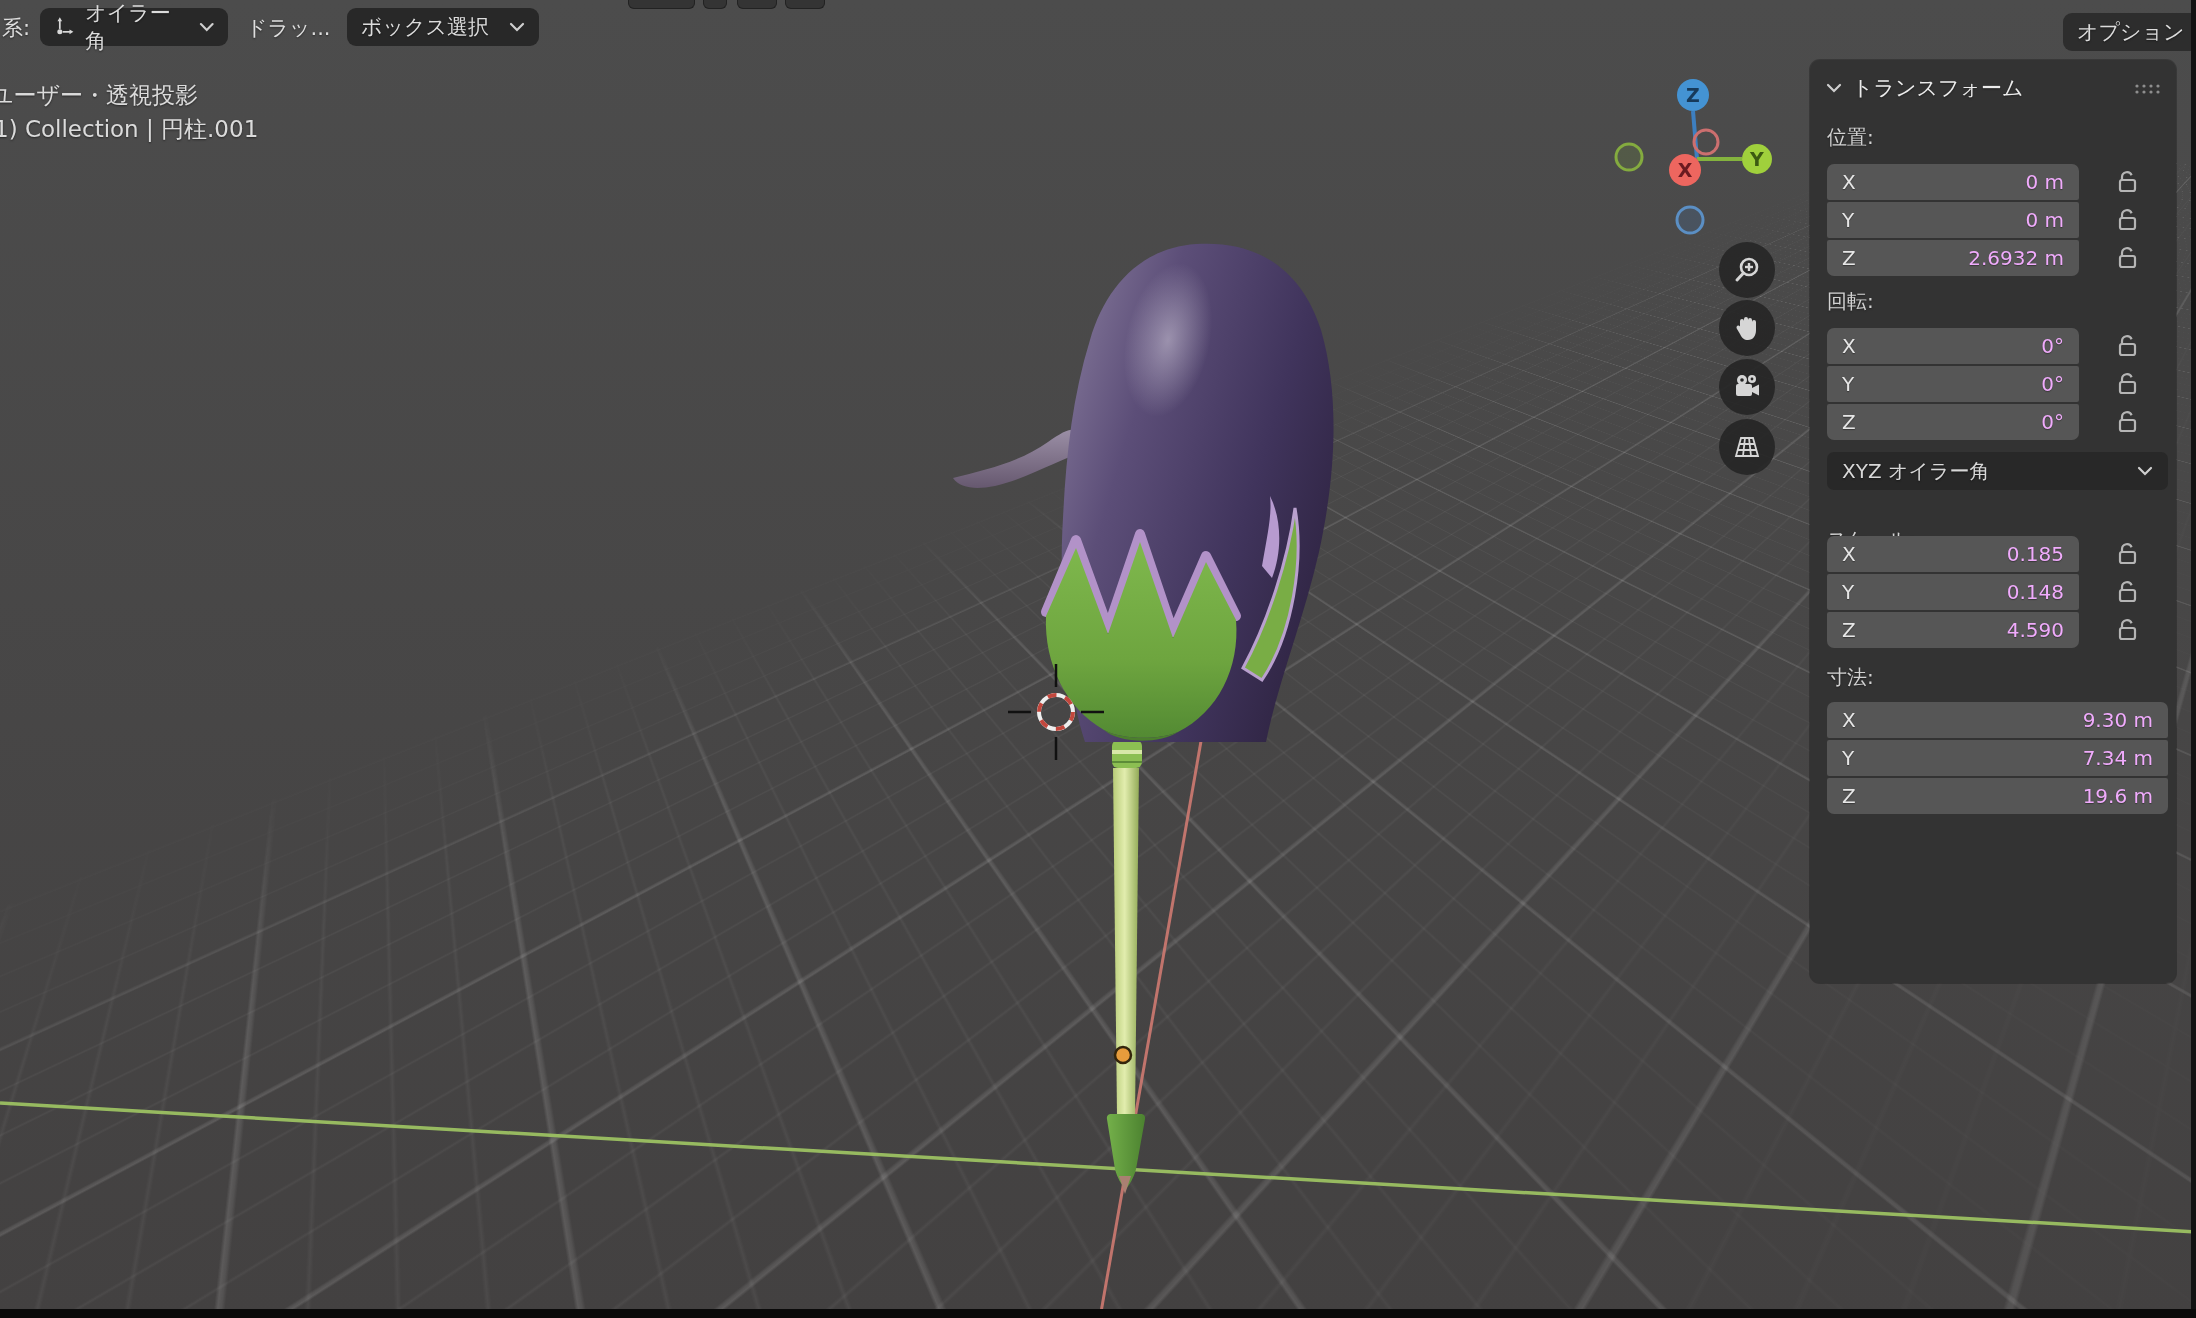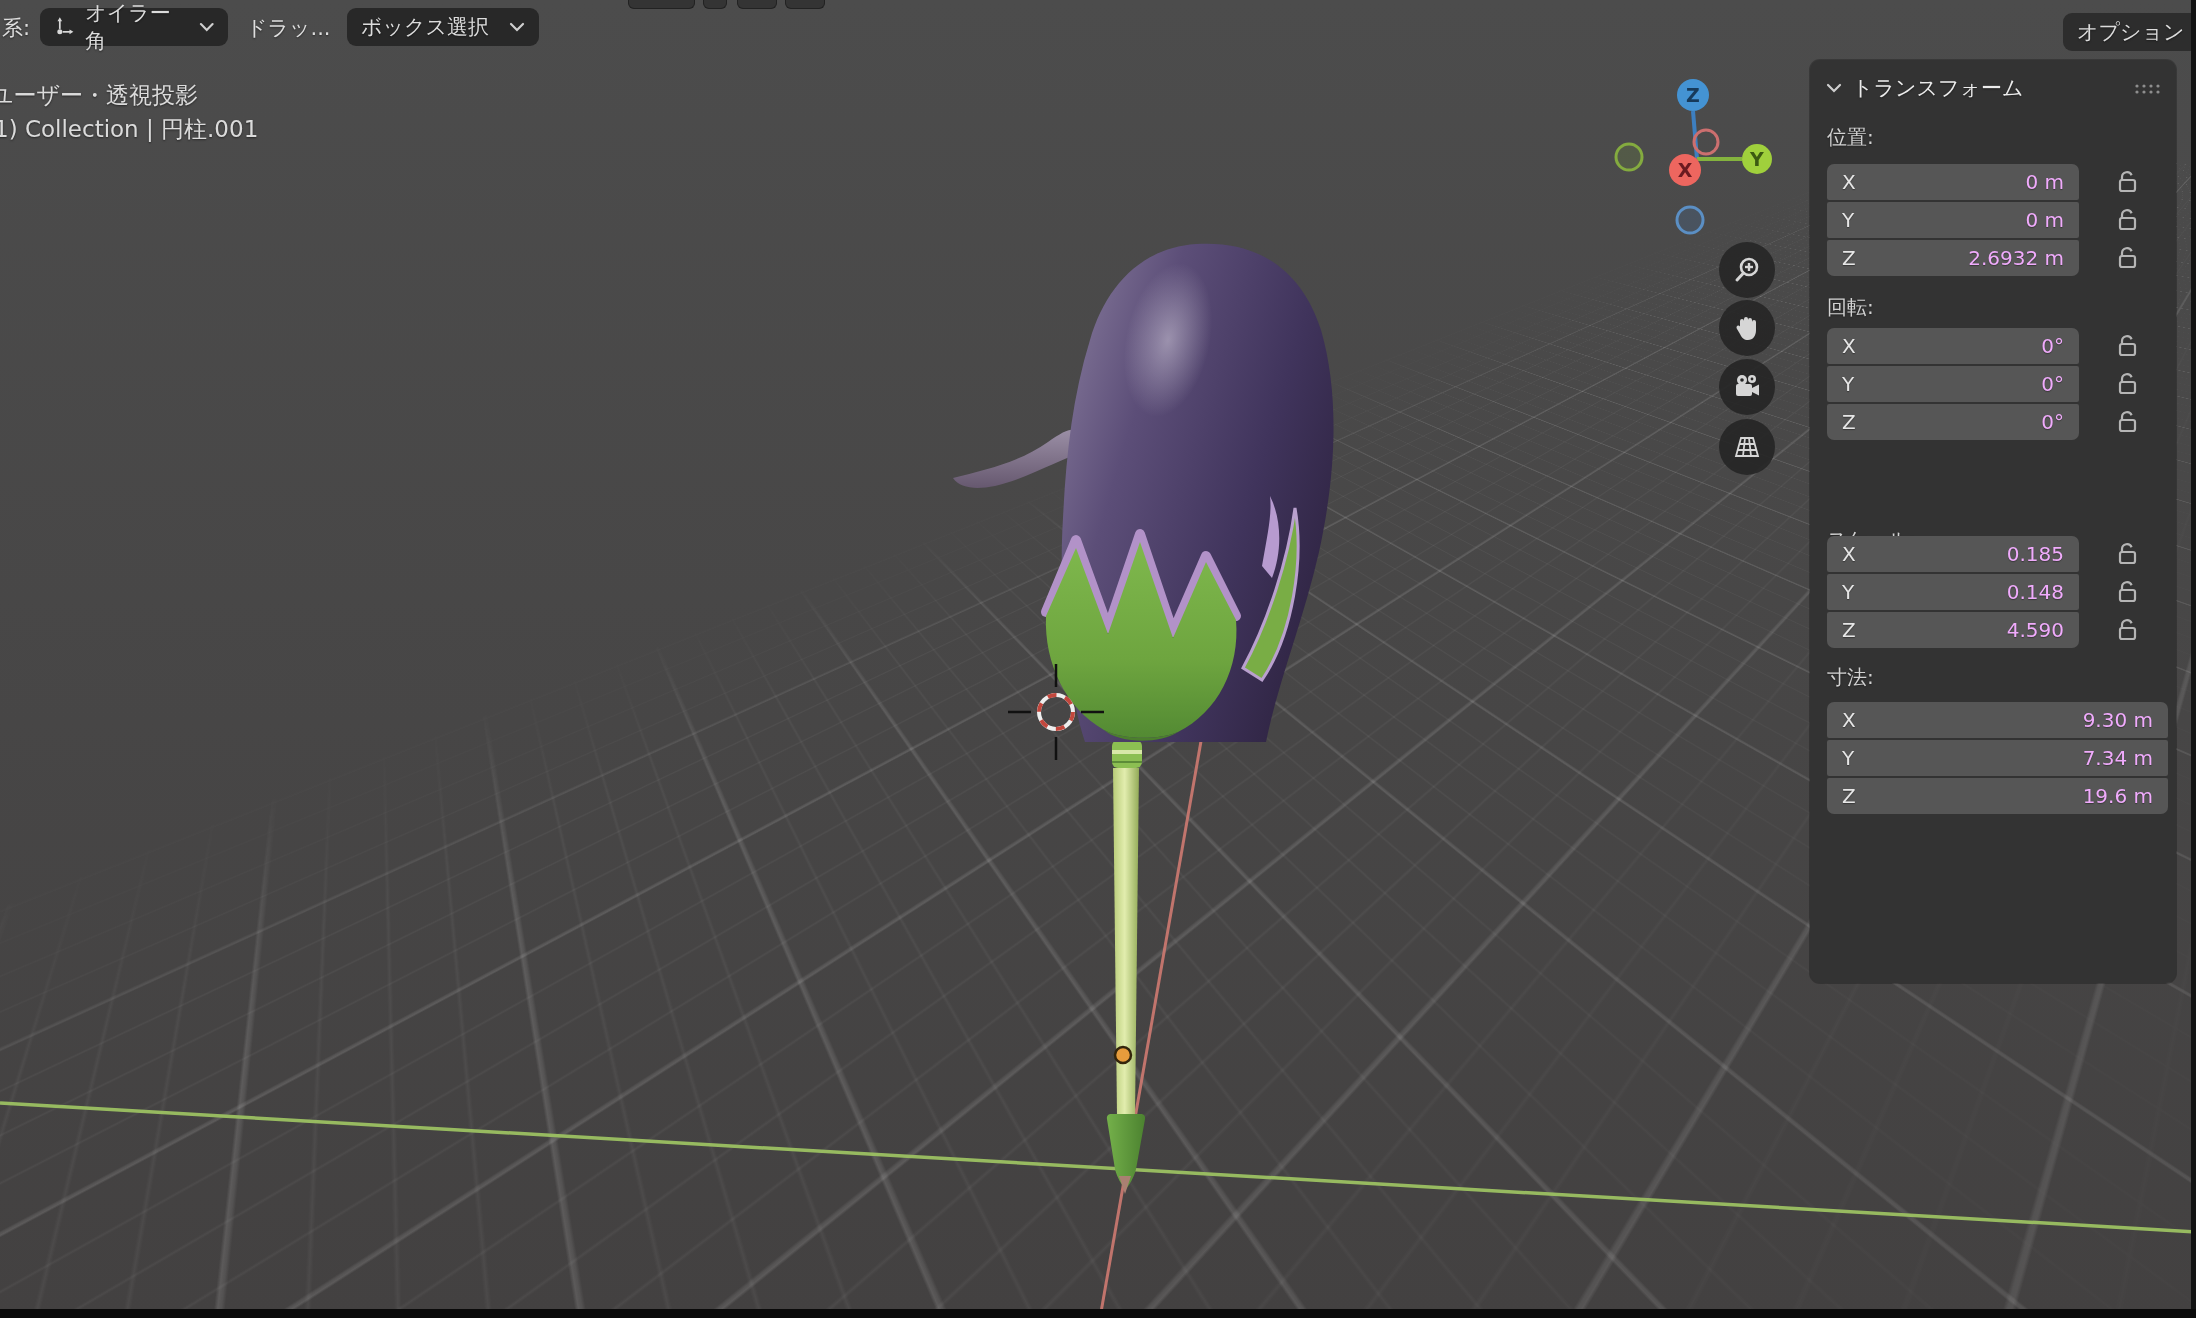--- a/index.html
+++ b/index.html
@@ -284,21 +284,21 @@
     </svg>
     <svg class="lock" style="top:145px;" viewBox="0 0 30 30">
       <rect x="8" y="13" width="15" height="11" rx="2" fill="none" stroke="#b5b5b5" stroke-width="2.2"></rect>
       <path d="M10 13 v-3 a5 5 0 0 1 9.6 -1.8" fill="none" stroke="#b5b5b5" stroke-width="2.2"></path>
     </svg>
     <svg class="lock" style="top:183px;" viewBox="0 0 30 30">
       <rect x="8" y="13" width="15" height="11" rx="2" fill="none" stroke="#b5b5b5" stroke-width="2.2"></rect>
       <path d="M10 13 v-3 a5 5 0 0 1 9.6 -1.8" fill="none" stroke="#b5b5b5" stroke-width="2.2"></path>
     </svg>
 
-    <div class="seclabel" style="top:234px;">回転:</div>
+    <div class="seclabel" style="top:228px;">回転:</div>
     <div class="frow top" style="top:268px;">
       <span class="ax">X</span>
       <span class="val">0°</span>
     </div>
     <div class="frow mid" style="top:306px;">
       <span class="ax">Y</span>
       <span class="val">0°</span>
     </div>
     <div class="frow bot" style="top:344px;">
       <span class="ax">Z</span>
@@ -309,20 +309,26 @@
       <path d="M10 13 v-3 a5 5 0 0 1 9.6 -1.8" fill="none" stroke="#b5b5b5" stroke-width="2.2"></path>
     </svg>
     <svg class="lock" style="top:309px;" viewBox="0 0 30 30">
       <rect x="8" y="13" width="15" height="11" rx="2" fill="none" stroke="#b5b5b5" stroke-width="2.2"></rect>
       <path d="M10 13 v-3 a5 5 0 0 1 9.6 -1.8" fill="none" stroke="#b5b5b5" stroke-width="2.2"></path>
     </svg>
     <svg class="lock" style="top:347px;" viewBox="0 0 30 30">
       <rect x="8" y="13" width="15" height="11" rx="2" fill="none" stroke="#b5b5b5" stroke-width="2.2"></rect>
       <path d="M10 13 v-3 a5 5 0 0 1 9.6 -1.8" fill="none" stroke="#b5b5b5" stroke-width="2.2"></path>
     </svg>
+    <div class="drop" style="top:392px;">
+      <span>XYZ オイラー角</span>
+      <svg width="16" height="10" viewBox="0 0 16 10">
+        <polyline points="2,2 8,8 14,2" fill="none" stroke="#cfcfcf" stroke-width="2.2" stroke-linecap="round"></polyline>
+      </svg>
+    </div>
 
     <div class="seclabel" style="top:442px;margin-top:24px;">スケール:</div>
     <div class="frow top" style="top:476px;">
       <span class="ax">X</span>
       <span class="val">0.185</span>
     </div>
     <div class="frow mid" style="top:514px;">
       <span class="ax">Y</span>
       <span class="val">0.148</span>
     </div>

